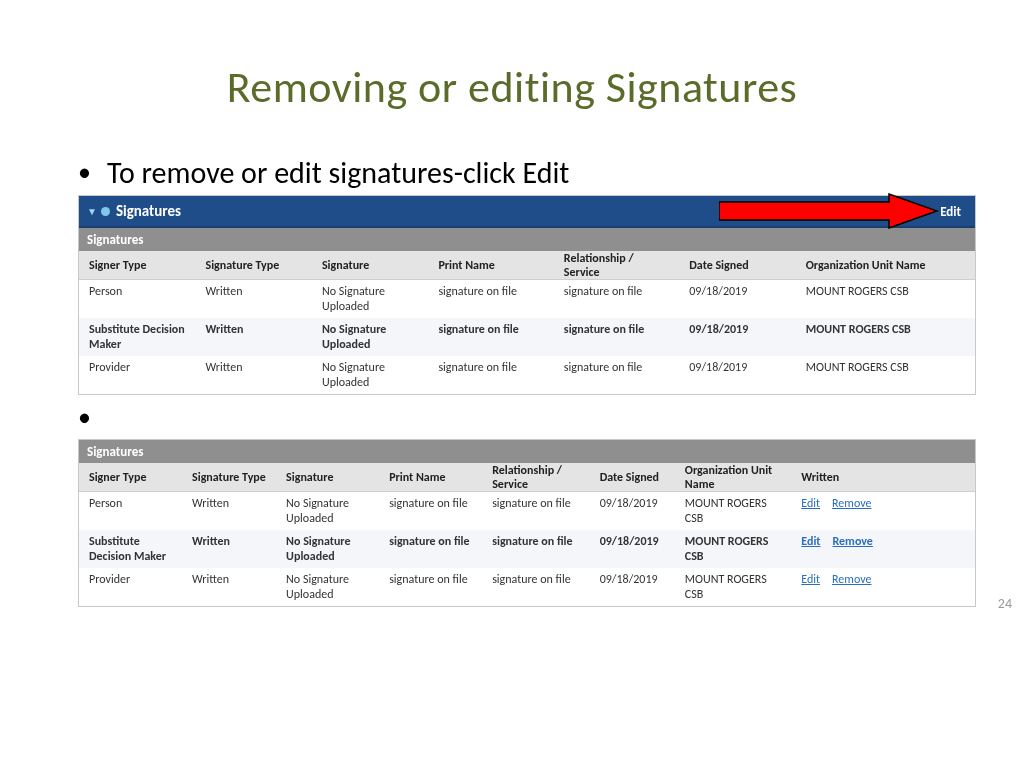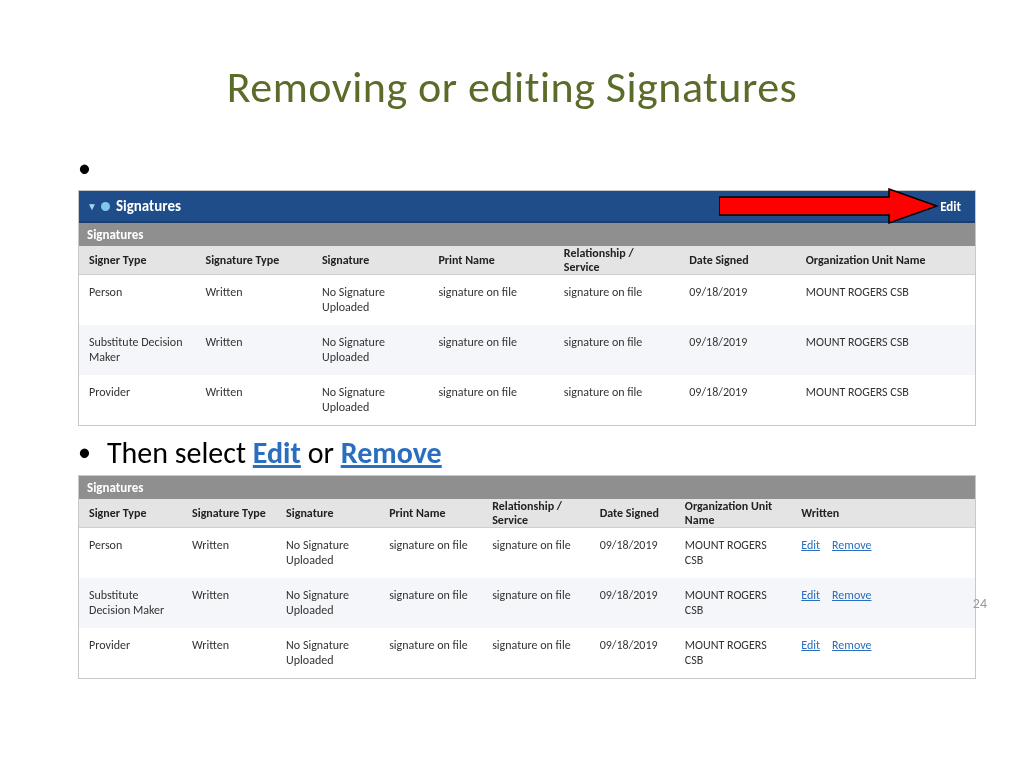--- a/index.html
+++ b/index.html
@@ -99,60 +99,62 @@
   table.data th {
     background: #e4e4e4;
     text-align: left;
     font-weight: 700;
     padding: 0 10px;
     border-bottom: 1px solid #cfcfcf;
     color: #222;
     font-size: 12px;
   }
   table.data td {
-    padding: 10px 10px;
+    padding: 4px 10px;
     vertical-align: top;
     line-height: 1.25;
   }
   table.data tr.even td {
     background: #f4f6f9;
+    font-weight: bold;
   }
   .action-link {
     color: #2a6fbf;
     text-decoration: underline;
     margin-right: 12px;
     font-size: 12px;
     cursor: pointer;
   }
   .arrow {
     position: absolute;
     top: -3px;
     left: 640px;
     width: 220px;
     height: 36px;
     pointer-events: none;
   }
   .arrow svg { display: block; }
   .page-num {
     position: absolute;
-    right: 37px;
+    right: 12px;
     bottom: 12px;
     color: #9a9a9a;
     font-size: 14px;
   }
 </style>
 </head>
 <body>
 
 <div class="slide">
 
   <div class="title">Removing or editing Signatures</div>
 
   <div class="bullet">
     <span class="dot">•</span>
+    <span class="bullet-text">To remove or edit signatures-click Edit</span>
   </div>
 
   <div class="panel" style="margin-left:30px; margin-right:0;">
     <div class="panel-title-bar">
       <span class="chev">▼</span>
       <span class="circle"></span>
       <span>Signatures</span>
       <a class="edit-link">Edit</a>
       <div class="arrow">
         <svg width="220" height="36" viewBox="0 0 220 36">
@@ -209,23 +211,20 @@
             <td>signature on file</td>
             <td>09/18/2019</td>
             <td>MOUNT ROGERS CSB</td>
           </tr>
         </tbody>
     </table>
   </div>
 
   <div class="bullet" style="margin-top:8px;">
     <span class="dot">•</span>
-    <span class="bullet-text">
-      <span>Then select </span><span class="kw">Edit</span><span> or </span><span class="kw">Remove</span>
-    </span>
   </div>
 
   <div class="panel" style="margin-left:30px;">
     <div class="sub-bar">Signatures</div>
     <table class="data">
       <colgroup>
         <col style="width:11.5%">
           <col style="width:10.5%">
           <col style="width:11.5%">
           <col style="width:11.5%">

